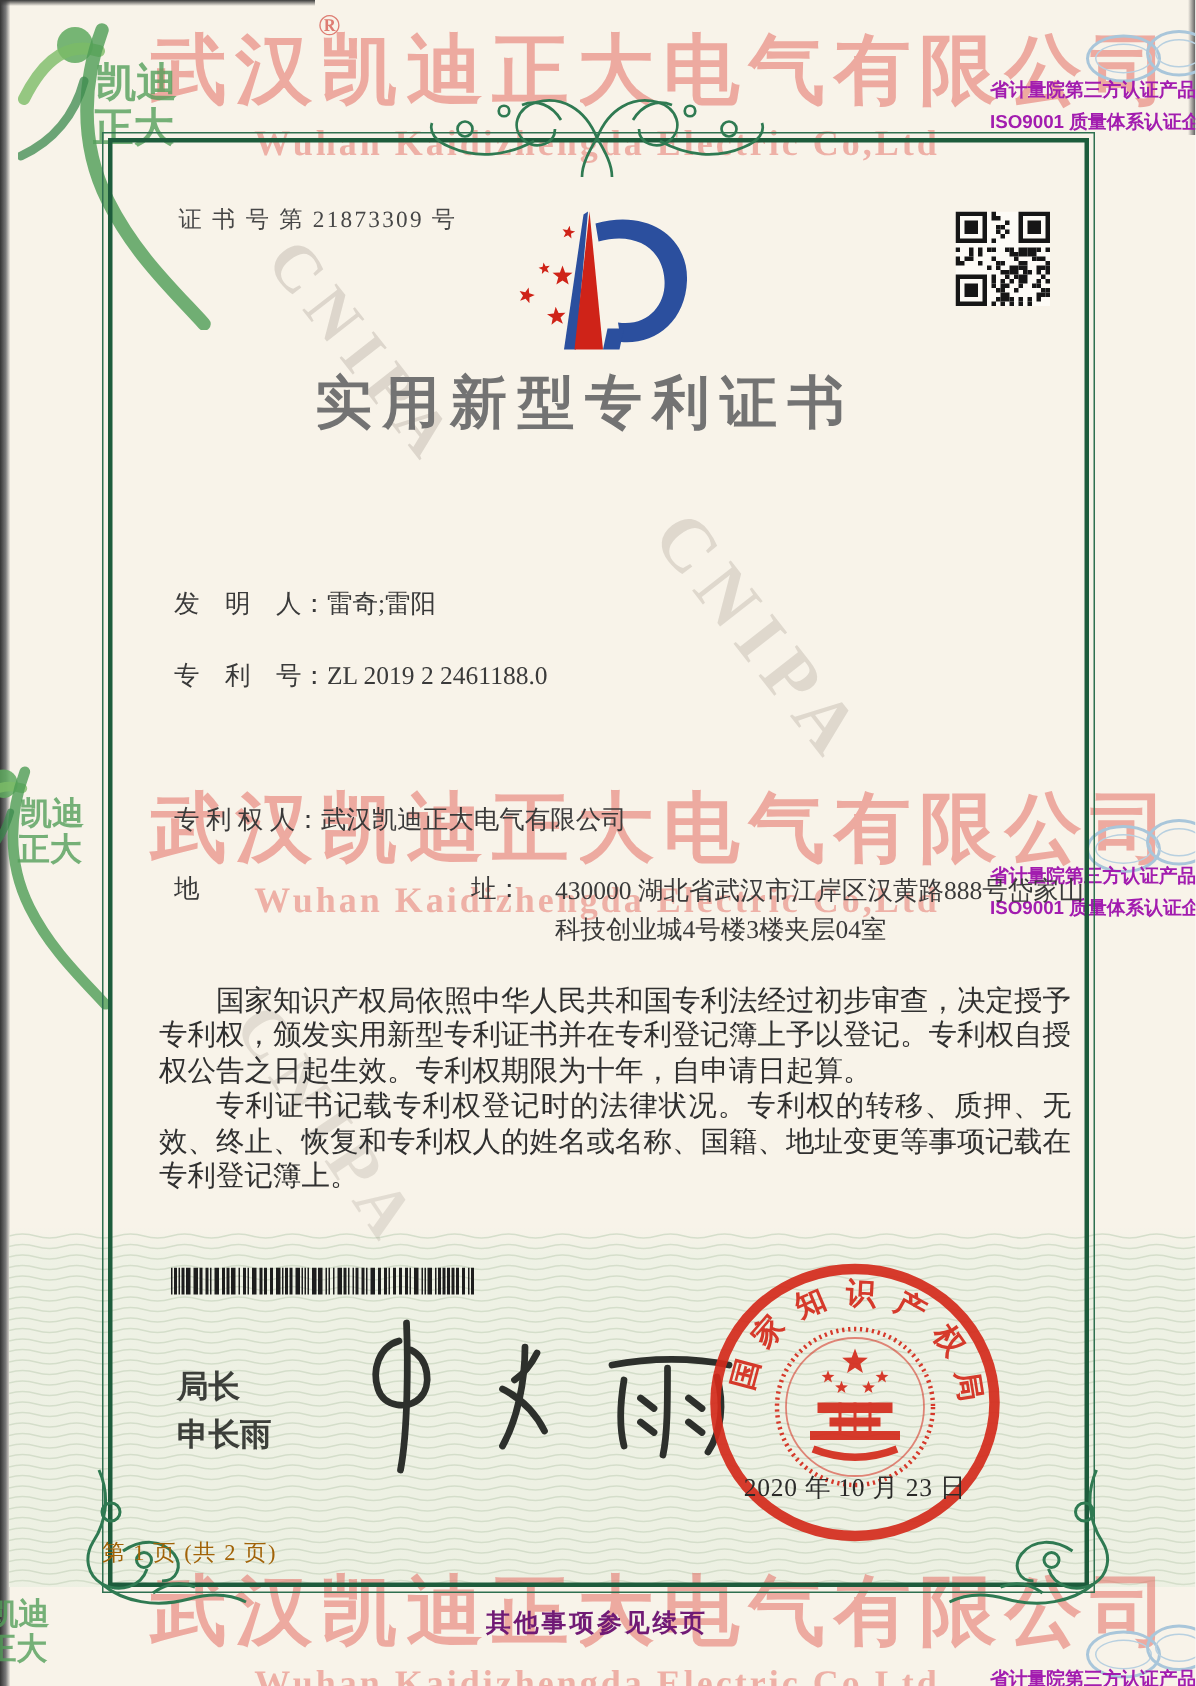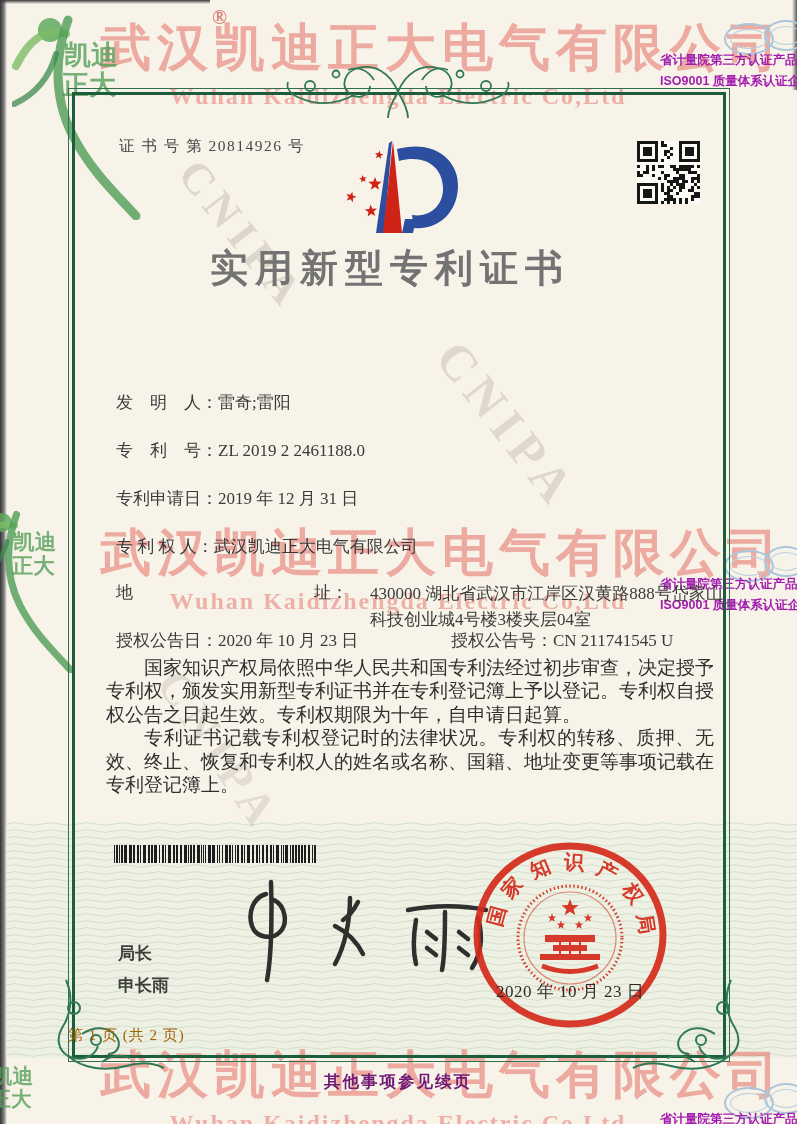--- a/index.html
+++ b/index.html
@@ -34,21 +34,21 @@
             color:rgba(150,140,128,.28);transform-origin:0 0;white-space:nowrap;pointer-events:none;}
   .cert-no{left:119px;top:136px;font-size:15.5px;letter-spacing:1.5px;color:#474747;z-index:4;}
   .title{left:68px;top:243px;width:644px;text-align:center;font-size:38px;font-weight:bold;color:#737373;
          letter-spacing:7px;z-index:4;}
   .row{left:116px;font-size:17px;color:#3a3a3a;z-index:4;white-space:nowrap;}
   .row .lbl{color:#3a3a3a;}
   .addr-lblbox{display:inline-flex;justify-content:space-between;width:232px;vertical-align:top;}
   .addr-val{display:inline-block;width:356px;margin-left:22px;white-space:normal;line-height:25.5px;vertical-align:top;}
   .paras{left:106px;top:656px;width:608px;font-size:19px;line-height:23.4px;color:#303030;text-align:justify;z-index:4;}
   .paras p{margin:0;text-indent:2em;}
-  .signer{left:118px;font-size:17px;font-weight:bold;color:#3c3f3a;z-index:4;font-family:"Liberation Sans",sans-serif;margin-top:32px;}
+  .signer{left:118px;font-size:21px;font-weight:bold;color:#3c3f3a;z-index:4;font-family:"Liberation Sans",sans-serif;}
   .pageno{left:68px;top:1026px;width:782px;text-align:left;font-size:15px;color:#a16207;z-index:4;letter-spacing:1px;}
   .footnote{left:68px;top:1071px;width:660px;text-align:center;font-size:16.5px;font-weight:600;color:#701a75;z-index:4;letter-spacing:2px;}
   #barcode{left:114px;top:845px;z-index:4;}
   #qr{left:637px;top:141px;z-index:4;}
   #cnipa-logo{left:335px;top:139px;z-index:4;}
   #signature{left:238px;top:876px;z-index:5;}
   #seal{left:470px;top:840px;z-index:5;}
 </style>
 </head>
 <body>
@@ -213,21 +213,21 @@
     <g stroke="#2f7a52" fill="none" stroke-width="2" transform="translate(115,0) scale(-1,1)">
       <path d="M14,2 C22,20 18,38 10,50 C4,60 6,72 16,78 C28,84 42,80 46,68"></path>
       <path d="M16,78 C30,90 52,94 74,88 C88,84 100,84 112,90"></path>
       <path d="M30,56 C42,48 56,48 64,58 C70,66 66,76 56,76"></path>
       <circle cx="22" cy="30" r="6"></circle>
         <circle cx="44" cy="62" r="5"></circle>
       <path d="M50,84 C58,78 68,76 78,80"></path>
     </g>
   </svg>
 
-  <div class="abs cert-no">证 书 号 第 20814926 号</div>
+  <div class="abs cert-no">证 书 号 第 21873309 号</div>
 
   <svg id="cnipa-logo" class="abs" width="130" height="100" viewBox="0 0 130 100">
     <polygon points="54,4 57,2 49,94 41,94" fill="#2b4f9e"></polygon>
     <polygon points="58,2 67,94 48,94" fill="#cf2318"></polygon>
     <path d="M62,10 C98,0 124,20 123,48 C122,76 101,91 79,89 L77,76 C97,79 109,64 108,48 C107,27 89,15 64,22 Z" fill="#2b4f9e"></path>
     <polygon points="70,80 81,80 78,94 67,94" fill="#2b4f9e"></polygon>
     <g id="cnipa-stars" fill="#cf2318">
         <polygon points="44.78141679950119,11.568365111445065 45.35955222264005,14.687095679832495 48.45620630933707,15.373721045679705 45.66877095050337,16.887301253665335 45.97267016055085,20.04457320834625 43.671804944209505,17.861286653193073 40.76297089847607,19.125962667065487 42.12839335007843,16.263037160814523 40.02673583213483,13.887377967463491 43.17147853256864,14.301279252494576"></polygon>
         <polygon points="27.30540728933228,36.06076898795117 28.73646352660565,38.4900260022174 31.531790371435708,38.122113748856435 29.66365035548584,40.23381080961291 30.877359201354604,42.77863348183599 28.291728938480443,41.65447702506051 26.24651541284369,43.59517618519667 26.516648043997,40.788712225480296 24.03892772503372,39.44330759615974 26.791509135431067,38.832973937628886"></polygon>
         <polygon points="40,38 41.72808864173987,42.62149003653765 46.657395614066075,42.83688103937537 42.79610615790775,45.90850996346234 44.11449676604731,50.66311896062463 40,47.94 35.88550323395269,50.66311896062463 37.20389384209225,45.90850996346234 33.342604385933925,42.83688103937536 38.27191135826013,42.62149003653766"></polygon>
@@ -357,37 +357,28 @@
   </svg>
 
   <div class="abs title">实用新型专利证书</div>
 
   <div class="abs row" style="top:391px">
     <span class="lbl">发　明　人：</span><span>雷奇;雷阳</span>
   </div>
   <div class="abs row" style="top:439px">
     <span class="lbl">专　利　号：</span><span>ZL 2019 2 2461188.0</span>
   </div>
-  <div class="abs row" style="top:487px">
-    <span class="lbl">专利申请日：</span><span>2019 年 12 月 31 日</span>
-  </div>
   <div class="abs row" style="top:535px">
     <span class="lbl">专 利 权 人：</span><span>武汉凯迪正大电气有限公司</span>
   </div>
   <div class="abs row" style="top:581px">
     <span class="addr-lblbox">
         <span>地</span>
         <span>址：</span>
       </span><span class="addr-val">430000 湖北省武汉市江岸区汉黄路888号岱家山科技创业城4号楼3楼夹层04室</span>
-  </div>
-  <div class="abs row" style="top:629px">
-    <span class="lbl">授权公告日：</span><span>2020 年 10 月 23 日</span>
-    <span style="position:absolute;left:335px">
-      <span class="lbl">授权公告号：</span><span>CN 211741545 U</span>
-    </span>
   </div>
 
   <div class="abs paras">
     <p>国家知识产权局依照中华人民共和国专利法经过初步审查，决定授予专利权，颁发实用新型专利证书并在专利登记簿上予以登记。专利权自授权公告之日起生效。专利权期限为十年，自申请日起算。</p>
     <p>专利证书记载专利权登记时的法律状况。专利权的转移、质押、无效、终止、恢复和专利权人的姓名或名称、国籍、地址变更等事项记载在专利登记簿上。</p>
   </div>
 
   <svg id="barcode" class="abs" width="208" height="19" viewBox="0 0 208 19">
     <g id="barcode-bars" fill="#1d1d1d">
         <rect x="0" y="0" width="1" height="18"></rect>

